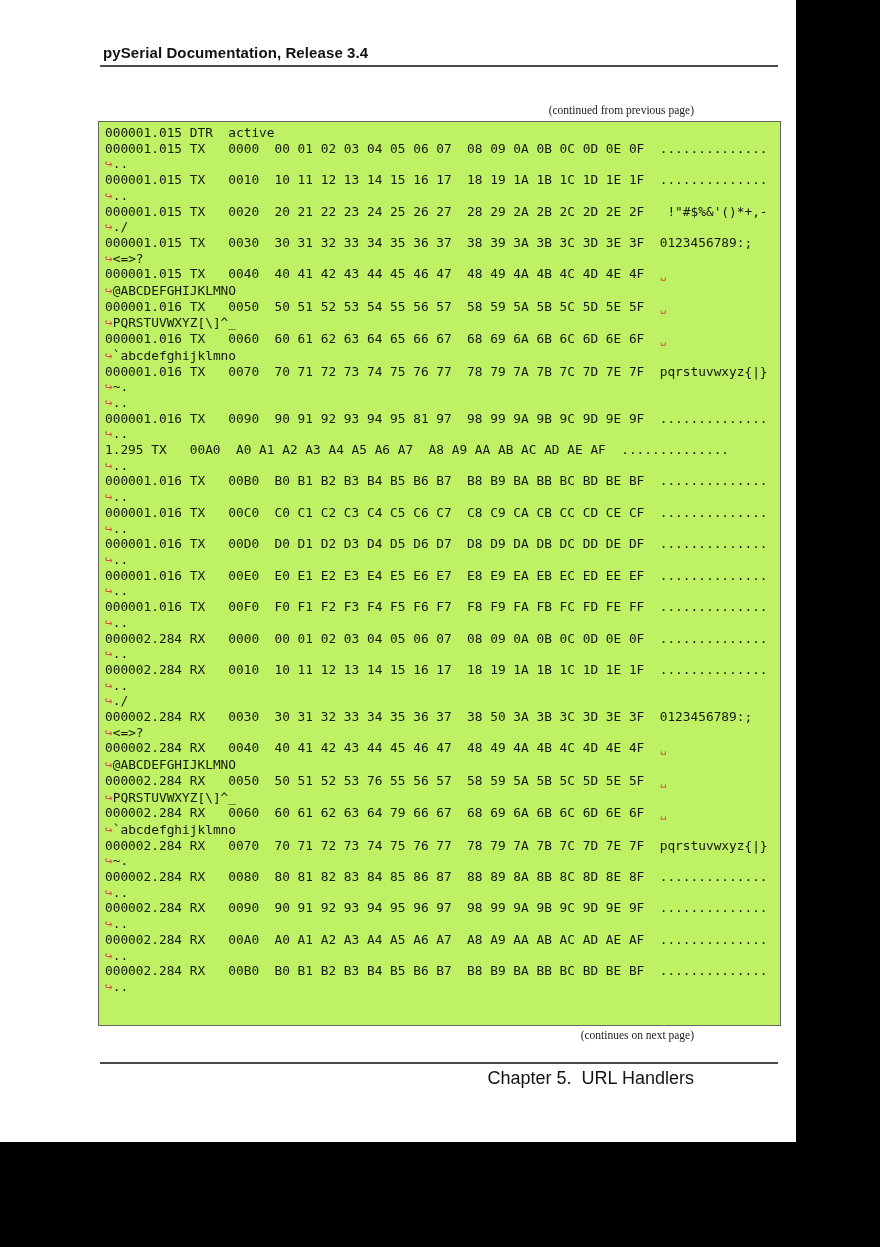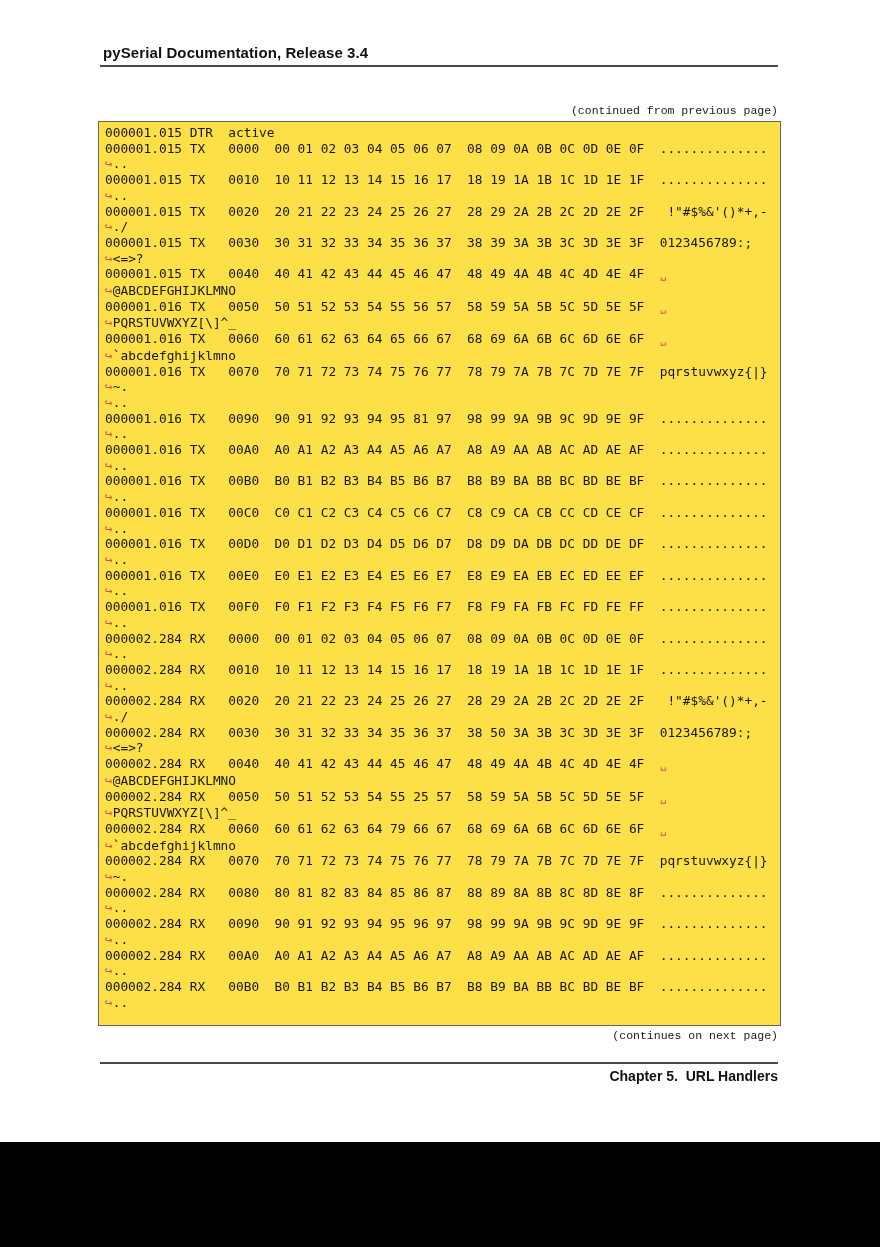--- a/index.html
+++ b/index.html
@@ -1,33 +1,33 @@
 <!DOCTYPE html>
 <html style="--marker-red: #d94f4f;"><head>
 <meta charset="utf-8">
 <style>
   html,body{margin:0;padding:0;background:#000;}
   .canvas{position:relative;width:880px;height:1247px;background:#000;overflow:hidden;
           font-family:"Liberation Sans",sans-serif;}
-  .page{position:absolute;left:0;top:0;width:880px;height:1142px;background:#ffffff;}
+  .page{position:absolute;left:0;top:0;width:796px;height:1142px;background:#ffffff;}
   .doc-title{position:absolute;left:103px;top:44px;font-size:15px;font-weight:bold;color:#121212;
              letter-spacing:0.1px;}
   .header-rule{position:absolute;left:100px;top:65px;width:678px;height:2px;background:#4a4a4a;}
-  .note{position:absolute;right:102px;text-align:right;font-family:Liberation Mono, monospace;
+  .note{position:absolute;right:102px;text-align:right;font-family:Liberation Serif, serif;
         font-size:11.5px;color:#1b1b1b;}
   .note-continued{top:104px;}
   .note-continues{top:1029px;}
   .codebox{position:absolute;left:98px;top:121px;width:683px;height:905px;box-sizing:border-box;
-           border:1px solid #646464;background:#fde047;padding:3px 0 0 6px;overflow:hidden;}
+           border:1px solid #646464;background:#bef264;padding:3px 0 0 6px;overflow:hidden;}
   .cl{font-family:"DejaVu Sans Mono","Liberation Mono",monospace;font-size:12.8px;
       line-height:15.7px;white-space:pre;color:#161616;}
   .red{color:var(--marker-red,#d94f4f);}
   .sp{font-size:11px;}
   .footer-rule{position:absolute;left:100px;top:1062px;width:678px;height:2px;background:#4a4a4a;}
-  .chapter{position:absolute;right:102px;top:1068px;font-size:14px;font-weight:bold;color:#121212;
+  .chapter{position:absolute;right:102px;top:1068px;font-size:18px;font-weight:normal;color:#121212;
            white-space:pre;}
 </style>
 </head>
 <body>
 
 <div class="canvas">
   <div class="page">
     <div class="doc-title">pySerial Documentation, Release 3.4</div>
     <div class="header-rule"></div>
     <div class="note note-continued">(continued from previous page)</div>
@@ -45,43 +45,42 @@
         <div class="cl"><span class="red">↪</span><span>@ABCDEFGHIJKLMNO</span></div>
         <div class="cl"><span>000001.016 TX   0050  50 51 52 53 54 55 56 57  58 59 5A 5B 5C 5D 5E 5F  </span><span class="red sp">␣</span></div>
         <div class="cl"><span class="red">↪</span><span>PQRSTUVWXYZ[\]^_</span></div>
         <div class="cl"><span>000001.016 TX   0060  60 61 62 63 64 65 66 67  68 69 6A 6B 6C 6D 6E 6F  </span><span class="red sp">␣</span></div>
         <div class="cl"><span class="red">↪</span><span>`abcdefghijklmno</span></div>
         <div class="cl"><span>000001.016 TX   0070  70 71 72 73 74 75 76 77  78 79 7A 7B 7C 7D 7E 7F  pqrstuvwxyz{|}</span></div>
         <div class="cl"><span class="red">↪</span><span>~.</span></div>
         <div class="cl"><span class="red">↪</span><span>..</span></div>
         <div class="cl"><span>000001.016 TX   0090  90 91 92 93 94 95 81 97  98 99 9A 9B 9C 9D 9E 9F  ..............</span></div>
         <div class="cl"><span class="red">↪</span><span>..</span></div>
-        <div class="cl"><span>000001.016 TX   00A0  A0 A1 A2 A3 A4 A5 A6 A7  A8 A9 AA AB AC AD AE AF  ..............</span></div>
+        <div class="cl"><span>1.295 TX   00A0  A0 A1 A2 A3 A4 A5 A6 A7  A8 A9 AA AB AC AD AE AF  ..............</span></div>
         <div class="cl"><span class="red">↪</span><span>..</span></div>
         <div class="cl"><span>000001.016 TX   00B0  B0 B1 B2 B3 B4 B5 B6 B7  B8 B9 BA BB BC BD BE BF  ..............</span></div>
         <div class="cl"><span class="red">↪</span><span>..</span></div>
         <div class="cl"><span>000001.016 TX   00C0  C0 C1 C2 C3 C4 C5 C6 C7  C8 C9 CA CB CC CD CE CF  ..............</span></div>
         <div class="cl"><span class="red">↪</span><span>..</span></div>
         <div class="cl"><span>000001.016 TX   00D0  D0 D1 D2 D3 D4 D5 D6 D7  D8 D9 DA DB DC DD DE DF  ..............</span></div>
         <div class="cl"><span class="red">↪</span><span>..</span></div>
         <div class="cl"><span>000001.016 TX   00E0  E0 E1 E2 E3 E4 E5 E6 E7  E8 E9 EA EB EC ED EE EF  ..............</span></div>
         <div class="cl"><span class="red">↪</span><span>..</span></div>
         <div class="cl"><span>000001.016 TX   00F0  F0 F1 F2 F3 F4 F5 F6 F7  F8 F9 FA FB FC FD FE FF  ..............</span></div>
         <div class="cl"><span class="red">↪</span><span>..</span></div>
         <div class="cl"><span>000002.284 RX   0000  00 01 02 03 04 05 06 07  08 09 0A 0B 0C 0D 0E 0F  ..............</span></div>
         <div class="cl"><span class="red">↪</span><span>..</span></div>
         <div class="cl"><span>000002.284 RX   0010  10 11 12 13 14 15 16 17  18 19 1A 1B 1C 1D 1E 1F  ..............</span></div>
         <div class="cl"><span class="red">↪</span><span>..</span></div>
-        <div class="cl"><span>000002.284 RX   0020  20 21 22 23 24 25 26 27  28 29 2A 2B 2C 2D 2E 2F   !"#$%&amp;'()*+,-</span></div>
         <div class="cl"><span class="red">↪</span><span>./</span></div>
         <div class="cl"><span>000002.284 RX   0030  30 31 32 33 34 35 36 37  38 50 3A 3B 3C 3D 3E 3F  0123456789:;</span></div>
         <div class="cl"><span class="red">↪</span><span>&lt;=&gt;?</span></div>
         <div class="cl"><span>000002.284 RX   0040  40 41 42 43 44 45 46 47  48 49 4A 4B 4C 4D 4E 4F  </span><span class="red sp">␣</span></div>
         <div class="cl"><span class="red">↪</span><span>@ABCDEFGHIJKLMNO</span></div>
-        <div class="cl"><span>000002.284 RX   0050  50 51 52 53 54 55 25 57  58 59 5A 5B 5C 5D 5E 5F  </span><span class="red sp">␣</span></div>
+        <div class="cl"><span>000002.284 RX   0050  50 51 52 53 76 55 56 57  58 59 5A 5B 5C 5D 5E 5F  </span><span class="red sp">␣</span></div>
         <div class="cl"><span class="red">↪</span><span>PQRSTUVWXYZ[\]^_</span></div>
         <div class="cl"><span>000002.284 RX   0060  60 61 62 63 64 79 66 67  68 69 6A 6B 6C 6D 6E 6F  </span><span class="red sp">␣</span></div>
         <div class="cl"><span class="red">↪</span><span>`abcdefghijklmno</span></div>
         <div class="cl"><span>000002.284 RX   0070  70 71 72 73 74 75 76 77  78 79 7A 7B 7C 7D 7E 7F  pqrstuvwxyz{|}</span></div>
         <div class="cl"><span class="red">↪</span><span>~.</span></div>
         <div class="cl"><span>000002.284 RX   0080  80 81 82 83 84 85 86 87  88 89 8A 8B 8C 8D 8E 8F  ..............</span></div>
         <div class="cl"><span class="red">↪</span><span>..</span></div>
         <div class="cl"><span>000002.284 RX   0090  90 91 92 93 94 95 96 97  98 99 9A 9B 9C 9D 9E 9F  ..............</span></div>
         <div class="cl"><span class="red">↪</span><span>..</span></div>
         <div class="cl"><span>000002.284 RX   00A0  A0 A1 A2 A3 A4 A5 A6 A7  A8 A9 AA AB AC AD AE AF  ..............</span></div>

